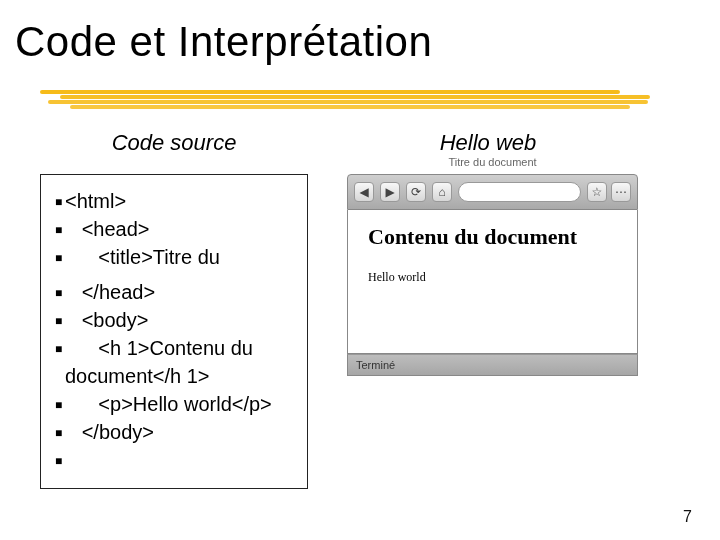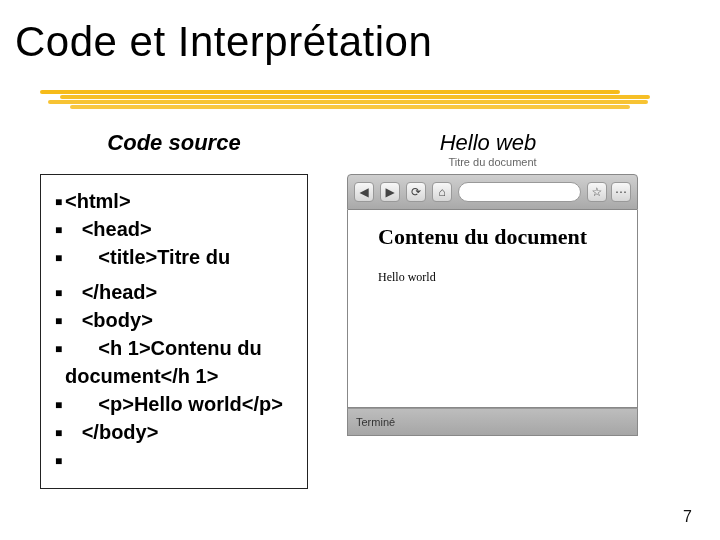--- a/index.html
+++ b/index.html
@@ -33,21 +33,21 @@
     background: #f5b400;
   }
   .cols {
     position: absolute;
     top: 130px;
     left: 40px;
     right: 20px;
     display: flex;
     gap: 30px;
   }
-  .col-left { width: 268px; font-weight: bold; }
+  .col-left { width: 268px; }
   .col-right { width: 300px; }
   .col-head {
     font-style: italic;
     font-size: 22px;
     text-align: center;
     margin-bottom: 18px;
   }
   .code-box {
     border: 1px solid #222;
     padding: 12px 14px 18px 14px;
@@ -104,36 +104,36 @@
     top: -18px;
     left: 50%;
     transform: translateX(-50%);
     font-size: 11px;
     color: #666;
   }
   .tb-wrap { position: relative; margin-top: 18px; margin-left: 9px; }
   .page-view {
     border: 1px solid #888;
     border-top: none;
-    padding: 14px 14px 40px 30px;
-    height: 198px;
+    padding: 14px 14px 40px 20px;
+    height: 144px;
     position: relative;
   }
   .page-h1 {
     font-family: Georgia, 'Times New Roman', serif;
     font-weight: bold;
     font-size: 22px;
     margin-bottom: 20px;
   }
   .page-p {
     font-family: Liberation Serif, serif;
     font-size: 12px;
   }
   .statusbar {
-    height: 28px;
+    height: 22px;
     background: linear-gradient(#bdbdbd,#a6a6a6);
     border: 1px solid #888;
     border-top: 1px solid #999;
     font-size: 11px;
     color: #333;
     display: flex;
     align-items: center;
     padding: 0 8px;
   }
   .page-num {

